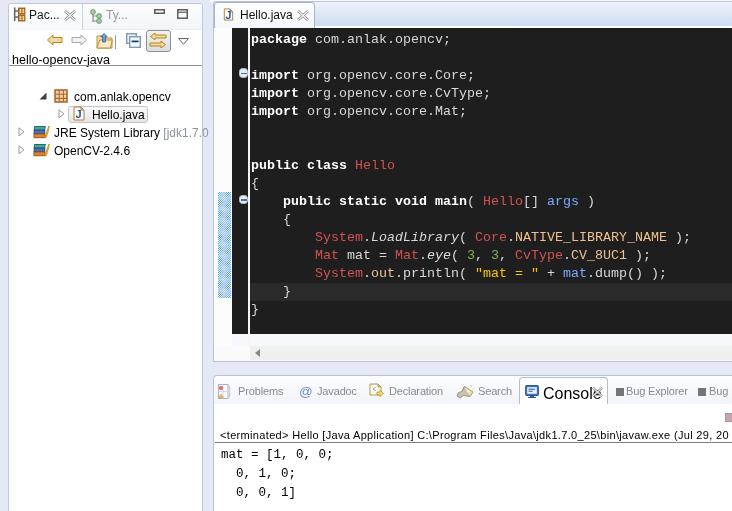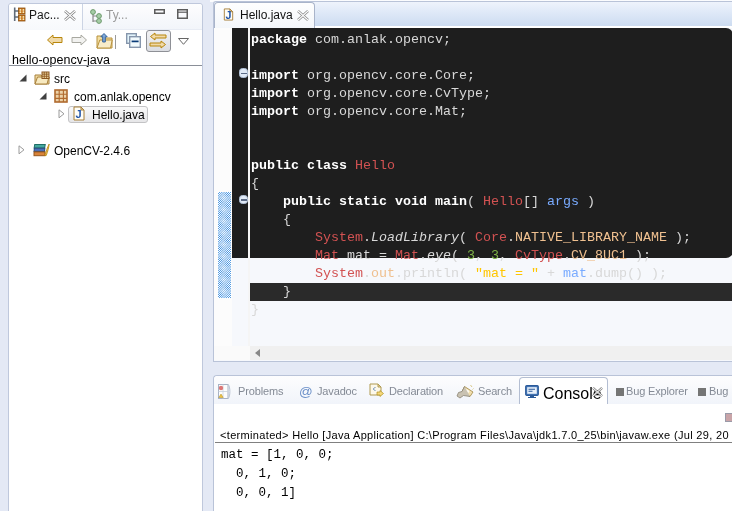--- a/index.html
+++ b/index.html
@@ -28,21 +28,21 @@
 
   
   #editorpanel { left:213px; top:1px; width:520px; height:361px;
     background:#f6f8fc; border:1px solid #b9c3d8; border-right:none;
     border-radius:3px 0 0 0; }
   #etab { position:absolute; left:0px; top:0px; width:101px; height:26px;
     background:linear-gradient(#fefefe,#f4f7fb); border:1px solid #a9b4ca; border-bottom:none;
     border-radius:4px 4px 0 0; }
   #etabbg { position:absolute; left:0; right:0; top:0; height:24px; background:linear-gradient(#eef3fc 0%,#dbe6f6 55%,#cddcf1 100%); border-radius:3px 0 0 0; }
   #etabline { position:absolute; left:0; right:0; top:24px; height:2px; background:#fff; }
-  #ecode { position:absolute; left:0; top:26px; right:0; height:230px; background:#1e1e1e;border-radius:7px; }
+  #ecode { position:absolute; left:0; top:26px; right:0; height:306px; background:#1e1e1e; }
   #eruler { position:absolute; left:0; top:0; width:18px; height:318px; background:#fcfcfc; }
   #ehatch { position:absolute; left:3.5px; top:164px; width:13px; height:106px;
     background:#fff;
     background-image:linear-gradient(45deg,#2f86dc 25%,transparent 25%,transparent 75%,#2f86dc 75%),linear-gradient(45deg,#2f86dc 25%,transparent 25%,transparent 75%,#2f86dc 75%);
     background-size:2.2px 2.2px; background-position:0 0,1.1px 1.1px; }
   #egutterline { position:absolute; left:33.5px; top:0; width:2px; height:318px; background:#f5f5f5; }
   .foldc { position:absolute; left:24.7px; width:9px; height:9.5px; border-radius:3.5px;
     background:#e1eaf6; border:0.5px solid #b2c2d8; }
   .foldc:before { content:""; position:absolute; left:1.8px; top:3.8px; width:5.2px; height:1.6px; background:#5c6b86; }
   #ecurline { position:absolute; left:35.5px; right:0; top:255px; height:18px; background:#2a2a2a; }
@@ -150,32 +150,20 @@
     </svg>
 
     <svg class="abs" style="left:169px;top:8px" width="11" height="7" viewBox="0 0 11 7">
       <path d="M0.5 0.5 H10.5 L5.5 6.3 Z" fill="#fff" stroke="#666" stroke-width="1"></path>
     </svg>
   </div>
 
   <div id="lp-proj">hello-opencv-java</div>
   <div id="lp-rule"></div>
 
-  <div class="trow" style="left:0;top:65px;width:100%">
-    <svg class="two" style="left:10px;top:5px" width="8" height="8" viewBox="0 0 8 8">
-        <polygon points="7.5,0.5 7.5,7.5 0.5,7.5" fill="#404040"></polygon>
-      </svg>
-    <svg class="abs" style="left:25px;top:2px" width="16" height="14" viewBox="0 0 16 14">
-      <path d="M1 4 h6 l1.5 2 H15 v7 H1 Z" fill="#f1dca4" stroke="#a8803a"></path>
-      <path d="M1 13 L3.5 6 H15 L13 13 Z" fill="#f7e9c0" stroke="#a8803a"></path>
-      <rect x="8" y="1" width="7" height="6.5" fill="#e8d098" stroke="#8a5620"></rect>
-      <path d="M8 3.2 h7 M8 5.3 h7 M10.3 1 v6.5 M12.6 1 v6.5" stroke="#8a5620" stroke-width="0.8"></path>
-    </svg>
-    <span class="lbl" style="left:45px">src</span>
-  </div>
   <div class="trow" style="left:0;top:83px;width:100%">
     <svg class="two" style="left:30px;top:5px" width="8" height="8" viewBox="0 0 8 8">
         <polygon points="7.5,0.5 7.5,7.5 0.5,7.5" fill="#404040"></polygon>
       </svg>
     <svg class="abs" style="left:45px;top:2px" width="14" height="14" viewBox="0 0 14 14">
       <rect x="1" y="1" width="12" height="12" fill="#ecd2a8" stroke="#b06a2e" stroke-width="1.6"></rect>
       <path d="M1 5.2 h12 M1 9.4 h12 M5.2 1 v12 M9.4 1 v12" stroke="#b06a2e" stroke-width="1.1"></path>
     </svg>
     <span class="lbl" style="left:65px">com.anlak.opencv</span>
   </div>
@@ -183,20 +171,32 @@
     <div class="abs" style="left:59px;top:1px;width:80px;height:17px;background:linear-gradient(#fafafa,#e6e6e8);border:1px solid #c3c3c5;border-radius:3px"></div>
     <svg class="two" style="left:49px;top:4px" width="7" height="10" viewBox="0 0 7 10">
         <polygon points="1,0.8 6,4.8 1,8.8" fill="#fff" stroke="#9a9a9a"></polygon>
       </svg>
     <svg class="abs" style="left:64px;top:1px" width="12" height="15" viewBox="0 0 12 15">
       <path d="M1 1 h7 l3 3 v10 H1 Z" fill="#fffef8" stroke="#a8803a"></path>
       <path d="M8 1 l3 3 h-3 Z" fill="#e8d8a8" stroke="#a8803a"></path>
       <text x="2.6" y="12" font-size="11" font-weight="bold" fill="#2456a8" font-family="Liberation Sans">J</text>
     </svg>
     <span class="lbl" style="left:83px">Hello.java</span>
+  </div>
+  <div class="trow" style="left:0;top:119px;width:100%">
+    <svg class="two" style="left:9px;top:4px" width="7" height="10" viewBox="0 0 7 10">
+        <polygon points="1,0.8 6,4.8 1,8.8" fill="#fff" stroke="#9a9a9a"></polygon>
+      </svg>
+    <svg class="abs" style="left:24px;top:2px" width="17" height="15" viewBox="0 0 17 15">
+      <rect x="2" y="1.5" width="10.5" height="3.4" fill="#45a89e" stroke="#1f6e66" transform="skewX(-10)"></rect>
+      <rect x="1.8" y="5.2" width="10.5" height="3.4" fill="#4a6fb8" stroke="#28487e" transform="skewX(-5)"></rect>
+      <rect x="1" y="8.9" width="11" height="3.8" fill="#d8833a" stroke="#96561c"></rect>
+      <path d="M13.2 12.5 C15 8 15.6 5 16.2 1 C14.2 4.5 13.2 8 11.8 12.5 Z" fill="#f0c060" stroke="#b8860b" stroke-width="0.8"></path>
+    </svg>
+    <span class="lbl" style="left:45px">JRE System Library <span class="gray">[jdk1.7.0</span></span>
   </div>
   <div class="trow" style="left:0;top:137px;width:100%">
     <svg class="two" style="left:9px;top:4px" width="7" height="10" viewBox="0 0 7 10">
         <polygon points="1,0.8 6,4.8 1,8.8" fill="#fff" stroke="#9a9a9a"></polygon>
       </svg>
     <svg class="abs" style="left:24px;top:2px" width="17" height="15" viewBox="0 0 17 15">
       <rect x="2" y="1.5" width="10.5" height="3.4" fill="#45a89e" stroke="#1f6e66" transform="skewX(-10)"></rect>
       <rect x="1.8" y="5.2" width="10.5" height="3.4" fill="#4a6fb8" stroke="#28487e" transform="skewX(-5)"></rect>
       <rect x="1" y="8.9" width="11" height="3.8" fill="#d8833a" stroke="#96561c"></rect>
       <path d="M13.2 12.5 C15 8 15.6 5 16.2 1 C14.2 4.5 13.2 8 11.8 12.5 Z" fill="#f0c060" stroke="#b8860b" stroke-width="0.8"></path>

